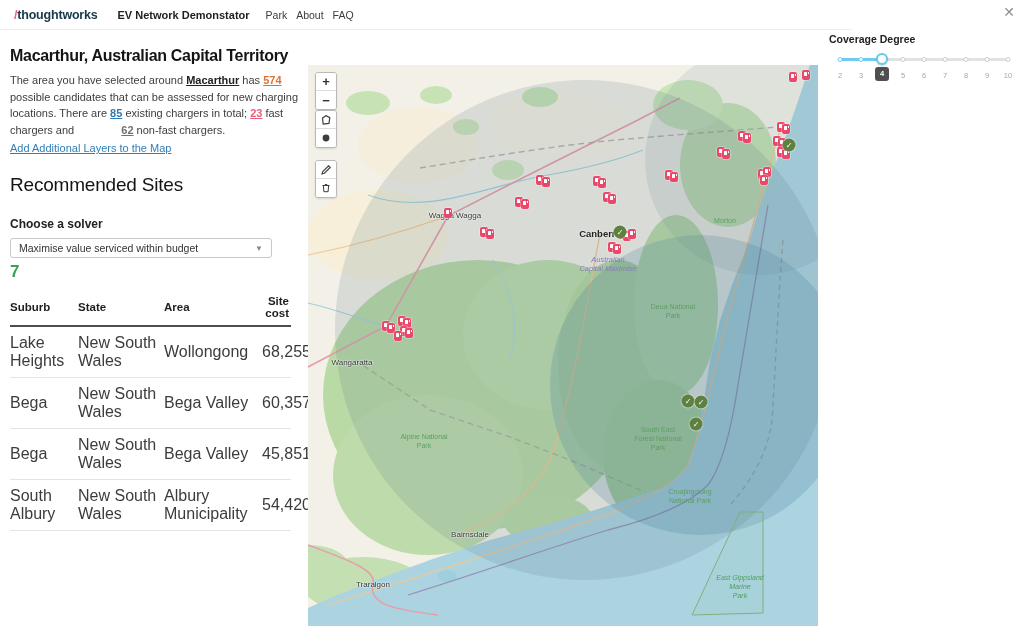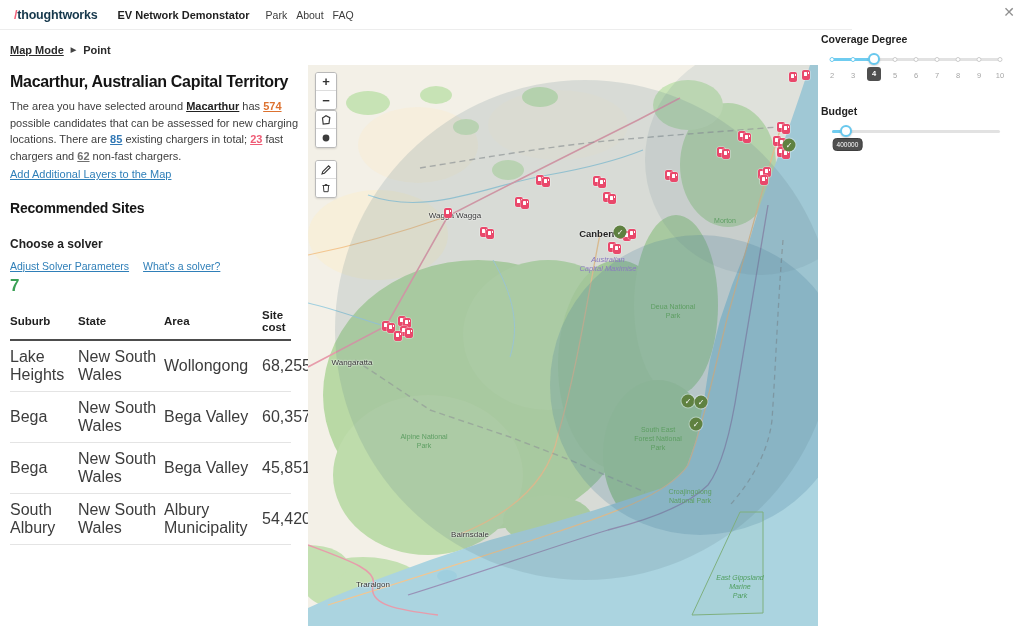--- a/index.html
+++ b/index.html
@@ -22,38 +22,38 @@
     z-index:10; padding-left:10px; overflow:hidden; }
   .breadcrumb { margin-top:14px; display:flex; align-items:center; gap:7px; font-size:11px;
     font-weight:700; color:#2b2b2b; }
   .bc-link { text-decoration:underline; cursor:pointer; }
   .bc-arrow { font-size:7px; color:#444; }
   h1 { font-size:16px; font-weight:700; color:#141414; margin-top:17px; letter-spacing:-0.3px; white-space:nowrap; }
   .desc { font-size:11px; color:#3d3d3d; line-height:1.5; margin-top:7px; width:290px; }
   .place { font-weight:700; text-decoration:underline; color:#222; }
   .num { font-weight:700; text-decoration:underline; }
   .num-candidates { color:#dd7230; } .num-existing { color:#3178b5; }
-  .num-fast { color:#ef5a74; } .num-nonfast { color:#707070; }
+  .num-fast { color:#ef5a74; } .num-nonfast { color:#707070;margin-left:44px; }
   .layers-link { display:inline-block; margin-top:4px; font-size:11px; color:#2f7fb8;
     text-decoration:underline; cursor:pointer; }
-  h2 { font-size:14px; font-weight:700; color:#141414; margin-top:18px; letter-spacing:-0.2px; }
+  h2 { font-size:19px; font-weight:400; color:#141414; margin-top:18px; letter-spacing:-0.2px; }
   .solver-label { font-size:12px; font-weight:700; color:#222; margin-top:21px; }
   .selectbox { margin-top:7px; width:262px; height:20px; border:1px solid #c8c8c8; border-radius:3px;
     display:flex; align-items:center; justify-content:space-between; padding:0 8px; font-size:10.5px;
     color:#333; background:#fff; cursor:pointer; }
   .caret { color:#888; font-size:8px; }
   .solver-links { margin-top:9px; display:flex; gap:14px; }
   .small-link { font-size:10.5px; color:#2f7fb8; text-decoration:underline; cursor:pointer; }
   .sites-desc { margin-top:17px; font-size:10.5px; color:#3d3d3d; line-height:1.55; width:282px; }
   .site-count { margin-top:4px; font-size:17px; font-weight:700; color:#3aa055; }
   table { margin-top:8px; width:281px; border-collapse:collapse; table-layout:fixed; }
   th { text-align:left; font-size:11.5px; font-weight:700; color:#1f1f1f; padding:5px 4px 6px 0;
     border-bottom:2px solid #4d4d4d; }
   td { font-size:16px; color:#3c3c3c; padding:7px 4px 7px 0; border-bottom:1px solid #e4e4e4; }
-  th:last-child, td:last-child { text-align:left; padding-right:2px; }
+  th:last-child, td:last-child { text-align:right; padding-right:2px; }
 
   
   .map { position:absolute; left:308px; top:65px; width:510px; height:561px; background:#f3f0e7;
     overflow:hidden; z-index:1; }
   .map svg.art { position:absolute; left:0; top:0; }
   .map-label { position:absolute; transform:translate(-50%,-50%); white-space:pre-line;
     text-align:center; pointer-events:none; line-height:1.25; z-index:4; }
   .lbl-city { font-size:8px; color:#333; text-shadow:0 0 2px #fff,0 0 2px #fff; }
   .lbl-city-lg { font-size:9.5px; font-weight:600; color:#222; text-shadow:0 0 2px #fff; }
   .lbl-territory { font-size:7.5px; color:#8a79c0; font-style:italic; }
@@ -69,21 +69,21 @@
     color:#fff; font-size:8px; line-height:13px; text-align:center; transform:translate(-50%,-50%);
     box-shadow:0 0 0 1px rgba(255,255,255,.35); z-index:6; cursor:pointer; }
   .map-ctrl-box { position:absolute; left:7px; width:22px; background:#fff; border:1px solid #b9b9b9;
     border-radius:3px; overflow:hidden; box-shadow:0 1px 2px rgba(0,0,0,.12); z-index:10; }
   .map-btn { width:100%; height:18px; display:flex; align-items:center; justify-content:center;
     font-size:13px; font-weight:700; color:#333; border-bottom:1px solid #ddd; cursor:pointer; background:#fff; }
   .map-btn:last-child { border-bottom:none; }
 
   
   .right-panel { position:absolute; left:818px; top:30px; width:206px; height:596px; background:#fff;
-    z-index:10; padding:3px 0 0 3px; }
+    z-index:10; padding:3px 0 0 11px; }
   .ctrl-label { font-size:10.5px; font-weight:700; color:#222; }
   .slider { position:relative; width:168px; height:34px; margin:7px 0 0 11px; }
   .track { position:absolute; top:6px; left:0; width:100%; height:3px; background:#e2e2e2; border-radius:2px; cursor:pointer; }
   .track-active { position:absolute; top:6px; left:0; height:3px; background:#6fccf0; border-radius:2px; }
   .dot { position:absolute; top:5px; width:5px; height:5px; border-radius:50%; background:#fff;
     border:1px solid #ccc; transform:translateX(-50%); }
   .dot.active { border-color:#6fccf0; }
   .thumb { position:absolute; top:1px; width:12px; height:12px; border-radius:50%; background:#fff;
     border:2px solid #67c8ee; transform:translateX(-50%); box-shadow:0 1px 2px rgba(0,0,0,.18); cursor:pointer; z-index:3; }
   .tick-num { position:absolute; top:19px; transform:translateX(-50%); font-size:7.5px; color:#a5a5a5; }
@@ -251,38 +251,33 @@
   <div class="app-title">EV Network Demonstator</div>
   <div class="nav">
     <span>Park</span>
     <span>About</span>
     <span>FAQ</span>
   </div>
 </div>
 <div class="close-x">✕</div>
 
 <div class="left-panel">
-  <div class="breadcrumb">
-    <span class="bc-link">Map Mode</span>
-    <span class="bc-arrow">▶</span>
-    <span>Point</span>
-  </div>
 
   <h1>Macarthur, Australian Capital Territory</h1>
 
   <p class="desc"><span>The area you have selected around </span><span class="place">Macarthur</span><span> has </span><span class="num num-candidates">574</span><span> possible candidates that can be assessed for new charging locations. There are </span><span class="num num-existing">85</span><span> existing chargers in total; </span><span class="num num-fast">23</span><span> fast chargers and </span><span class="num num-nonfast">62</span><span> non-fast chargers.</span></p>
 
   <span class="layers-link">Add Additional Layers to the Map</span>
 
   <h2>Recommended Sites</h2>
 
   <div class="solver-label">Choose a solver</div>
-  <div class="solver-links">
-    <span class="small-link">Adjust Solver Parameters</span>
-    <span class="small-link">What's a solver?</span>
+  <div class="selectbox">
+    <span>Maximise value serviced within budget</span>
+    <span class="caret">▼</span>
   </div>
 
   <div class="site-count">7</div>
 
   <table>
     <colgroup>
         <col style="width:68px">
         <col style="width:86px">
         <col style="width:98px">
         <col>
@@ -351,22 +346,13 @@
       <div class="dot" style="left: 62.5%;"></div>
       <div class="tick-num" style="left: 62.5%;">7</div>
       <div class="dot" style="left: 75%;"></div>
       <div class="tick-num" style="left: 75%;">8</div>
       <div class="dot" style="left: 87.5%;"></div>
       <div class="tick-num" style="left: 87.5%;">9</div>
       <div class="dot" style="left: 100%;"></div>
       <div class="tick-num" style="left: 100%;">10</div>
     </div>
 
-  <div class="budget-section">
-    <div class="ctrl-label">Budget</div>
-    <div class="slider">
-      <div class="track"></div>
-      <div class="track-active" style="width:8.3%"></div>
-      <div class="thumb" style="left:8.3%"></div>
-      <div class="value-badge" style="left:8.3%">400000</div>
-    </div>
-  </div>
 </div>
 
 </body></html>

